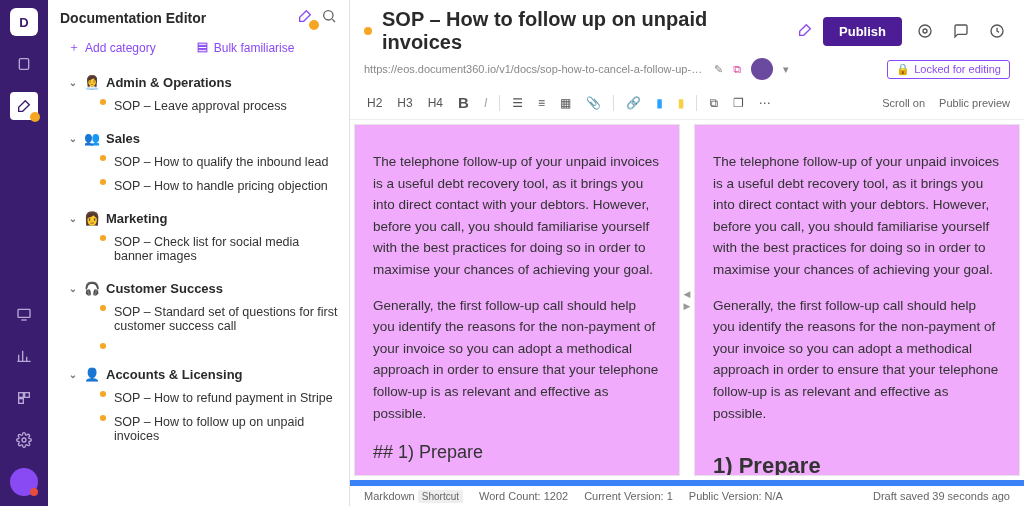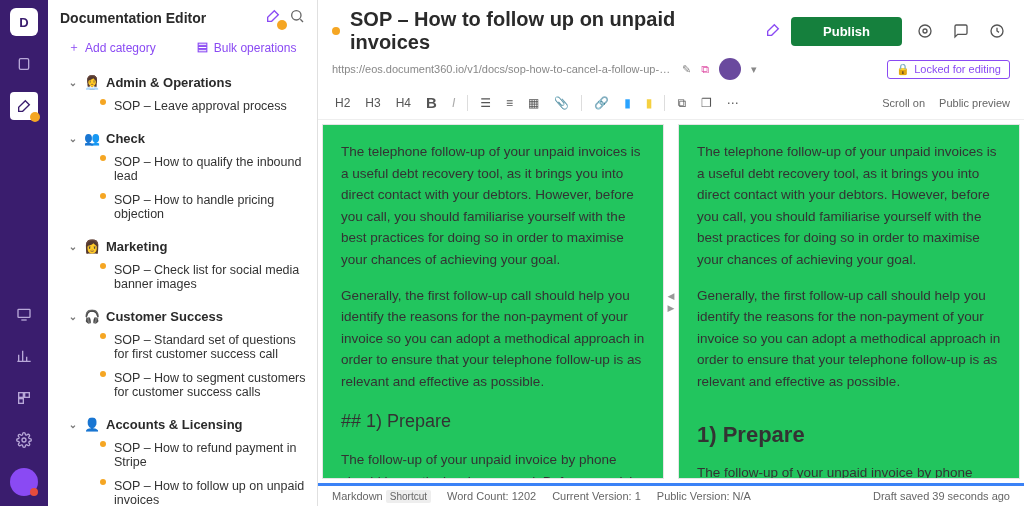--- a/index.html
+++ b/index.html
@@ -6,57 +6,57 @@
 body{font-family:Arial,Helvetica,sans-serif;font-size:13px;color:#2a2a2a;background:#fff;overflow:hidden}
 .app{display:flex;height:506px;width:1024px}
 .rail{width:48px;background:#3a1d6e;display:flex;flex-direction:column;align-items:center;padding-top:8px;gap:14px}
 .rail-logo{width:28px;height:28px;background:#fff;border-radius:6px;display:flex;align-items:center;justify-content:center;font-weight:bold;color:#3a1d6e}
 .rail-icon{width:28px;height:28px;display:flex;align-items:center;justify-content:center;color:#b8a8d8;border-radius:4px;cursor:pointer;position:relative}
 .rail-icon.active{background:#fff;color:#3a1d6e}
 .rail-badge{position:absolute;bottom:-2px;right:-2px;background:#f5a623;width:10px;height:10px;border-radius:50%;font-size:7px;display:flex;align-items:center;justify-content:center;color:#fff}
 .rail-spacer{flex:1}
 .rail-avatar{width:28px;height:28px;border-radius:50%;background:#8a4af3;margin-bottom:10px;position:relative}
 .rail-avatar::after{content:"";position:absolute;bottom:0;right:0;width:8px;height:8px;background:#e74c3c;border-radius:50%}
-.sidebar{width:270px;border-right:1px solid #e0e0e0;display:flex;flex-direction:column}
+.sidebar{width:302px;border-right:1px solid #e0e0e0;display:flex;flex-direction:column}
 .sidebar-head{display:flex;align-items:center;padding:8px 12px;gap:8px}
 .sidebar-title{font-weight:bold;font-size:14px;flex:1}
 .sb-edit-icon{color:#8a4af3;position:relative}
 .sb-edit-icon .b{position:absolute;bottom:-3px;right:-6px;background:#f5a623;width:10px;height:10px;border-radius:50%}
 .sidebar-actions{display:flex;padding:4px 20px 10px;gap:40px;color:#8a4af3;font-size:12px}
 .sidebar-actions span{cursor:pointer;display:flex;align-items:center;gap:5px}
 .tree{flex:1;overflow:auto;padding:0 6px 8px}
 .cat{padding:4px 4px 4px 14px}
 .cat-h{display:flex;align-items:center;gap:6px;padding:4px 0;font-weight:bold;cursor:pointer}
 .chev{width:10px;display:inline-block;text-align:center;color:#777;font-size:10px}
 .cat-icon{width:16px;height:16px;display:inline-flex;align-items:center;justify-content:center}
 .item{display:flex;align-items:flex-start;gap:8px;padding:5px 0 5px 32px;cursor:pointer;font-size:12.5px;color:#333}
 .dot{width:6px;height:6px;border-radius:50%;background:#f5a623;flex-shrink:0}
 .main{flex:1;display:flex;flex-direction:column;min-width:0}
 .title-row{display:flex;align-items:center;padding:8px 14px 2px;gap:10px}
 .title-dot{width:8px;height:8px;border-radius:50%;background:#f5a623}
 .title-text{font-size:20px;font-weight:bold;flex:1}
 .title-pen{color:#8a4af3;cursor:pointer}
-.btn-publish{background:#15803d;color:#fff;border:none;padding:7px 32px;border-radius:4px;font-weight:bold;cursor:pointer;font-size:13px}
+.btn-publish{background:#4c1d95;color:#fff;border:none;padding:7px 16px;border-radius:4px;font-weight:bold;cursor:pointer;font-size:13px}
 .hdr-icon{width:26px;height:26px;display:flex;align-items:center;justify-content:center;cursor:pointer;color:#555;border:1px solid transparent;border-radius:3px}
 .url-row{display:flex;align-items:center;padding:2px 14px 6px;gap:10px;font-size:11px;color:#888}
 .url{flex:1;white-space:nowrap;overflow:hidden;text-overflow:ellipsis;max-width:340px}
 .url-ic{color:#888;cursor:pointer}
 .url-ic.pink{color:#e055a8}
 .avatar-sm{width:22px;height:22px;border-radius:50%;background:#6a4a9e}
 .lock-badge{border:1px solid #8a4af3;color:#8a4af3;font-size:11px;padding:2px 8px;border-radius:3px;display:flex;align-items:center;gap:4px;margin-left:auto}
 .toolbar{display:flex;align-items:center;padding:6px 14px;gap:9px;border-bottom:1px solid #eee;font-size:12px;color:#555}
 .tb{cursor:pointer;padding:2px 3px}
 .tb-sep{width:1px;height:16px;background:#ddd}
 .tb-r{margin-left:auto;display:flex;gap:14px;font-size:11px;color:#666}
 .panes{flex:1;display:flex;min-height:0;position:relative}
-.pane{flex:1;overflow:auto;padding:16px 18px;font-size:13.5px;line-height:1.6;color:#333;border:1px solid #e5e5e5;margin:4px;background:#22c55e}
+.pane{flex:1;overflow:auto;padding:26px 18px;font-size:13.5px;line-height:1.6;color:#333;border:1px solid #e5e5e5;margin:4px;background:#f0abfc}
 .pane p{margin-bottom:14px}
 .pane h2{font-size:22px;font-weight:bold;margin:24px 0 10px}
 .splitter{width:6px;display:flex;flex-direction:column;align-items:center;justify-content:center;gap:2px;font-size:9px;color:#999;cursor:col-resize}
-.status{display:flex;align-items:center;padding:4px 14px;gap:16px;font-size:11px;color:#666;border-top:3px solid #3b82f6}
+.status{display:flex;align-items:center;padding:4px 14px;gap:16px;font-size:11px;color:#666;border-top:6px solid #3b82f6}
 .status .kbd{background:#eee;border-radius:2px;padding:1px 4px;font-size:10px}
 .status-r{margin-left:auto}
 .pane::-webkit-scrollbar{width:8px}
 .pane::-webkit-scrollbar-thumb{background:#ccc;border-radius:4px}
 svg{width:16px;height:16px}
 </style>
 </head>
 <body>
 
 <div class="app">
@@ -113,40 +113,40 @@
           </svg></span>
     </div>
     <div class="sidebar-actions">
       <span>＋ <span>Add category</span></span>
       <span>
           <svg viewBox="0 0 24 24" fill="none" stroke="currentColor" stroke-width="2" style="width:13px;height:13px">
             <rect x="4" y="4" width="16" height="4"></rect>
             <rect x="4" y="10" width="16" height="4"></rect>
             <rect x="4" y="16" width="16" height="4"></rect>
           </svg> 
-          <span>Bulk operations</span>
+          <span>Bulk familiarise</span>
         </span>
     </div>
     <div class="tree" id="tree">
         <div class="cat">
           <div class="cat-h">
             <span class="chev">⌄</span>
             <span class="cat-icon">👩‍💼</span>
             <span>Admin &amp; Operations</span>
           </div>
           <div class="item">
             <span class="dot"></span>
             <span>SOP – Leave approval process</span>
           </div>
         </div>
         <div class="cat">
           <div class="cat-h">
             <span class="chev">⌄</span>
             <span class="cat-icon">👥</span>
-            <span>Check</span>
+            <span>Sales</span>
           </div>
           <div class="item">
             <span class="dot"></span>
             <span>SOP – How to qualify the inbound lead</span>
           </div>
           <div class="item">
             <span class="dot"></span>
             <span>SOP – How to handle pricing objection</span>
           </div>
         </div>
@@ -166,21 +166,20 @@
             <span class="chev">⌄</span>
             <span class="cat-icon">🎧</span>
             <span>Customer Success</span>
           </div>
           <div class="item">
             <span class="dot"></span>
             <span>SOP – Standard set of questions for first customer success call</span>
           </div>
           <div class="item">
             <span class="dot"></span>
-            <span>SOP – How to segment customers for customer success calls</span>
           </div>
         </div>
         <div class="cat">
           <div class="cat-h">
             <span class="chev">⌄</span>
             <span class="cat-icon">👤</span>
             <span>Accounts &amp; Licensing</span>
           </div>
           <div class="item">
             <span class="dot"></span>

